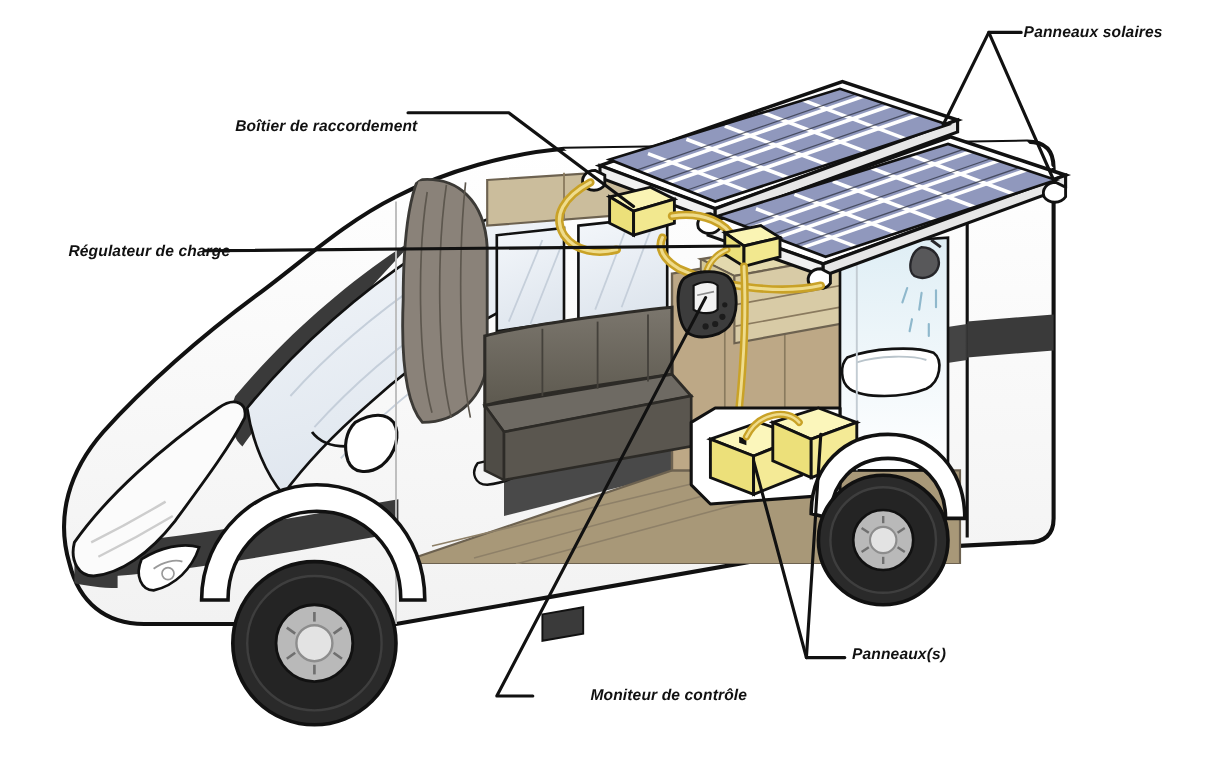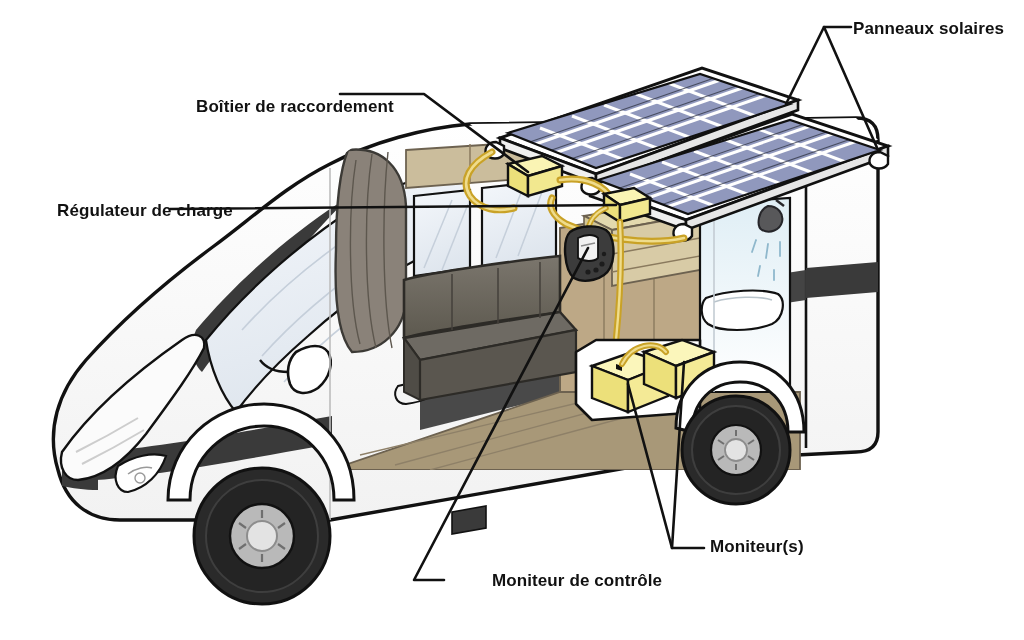--- a/index.html
+++ b/index.html
@@ -24,25 +24,26 @@
     position: absolute;
     left: 0;
     top: 0;
     width: 1024px;
     height: 640px;
   }
   .callout-label {
     position: absolute;
     font-family: "Liberation Sans", sans-serif;
     font-weight: bold;
-    font-size: 17px;
+    font-size: 13px;
     letter-spacing: 0.1px;
     color: #111111;
     white-space: nowrap;
     line-height: 1;
+    font-style: italic;
   }
   #label-panneaux  { left: 853px; top: 20px; }
   #label-boitier   { left: 196px; top: 98px; }
   #label-regulateur{ left: 57px;  top: 202px; }
   #label-moniteur  { left: 449px; top: 572px; padding-left: 43px; }
   #label-batteries { left: 710px; top: 538px; }
 </style>
 </head>
 <body>
 
@@ -401,15 +402,15 @@
   </svg>
 
   <div class="callout-label" id="label-panneaux">Panneaux solaires</div>
 
   <div class="callout-label" id="label-boitier">Boîtier de raccordement</div>
 
   <div class="callout-label" id="label-regulateur">Régulateur de charge</div>
 
   <div class="callout-label" id="label-moniteur">Moniteur de contrôle</div>
 
-  <div class="callout-label" id="label-batteries">Moniteur(s)</div>
+  <div class="callout-label" id="label-batteries">Panneaux(s)</div>
 
 </div>
 
 </body></html>

